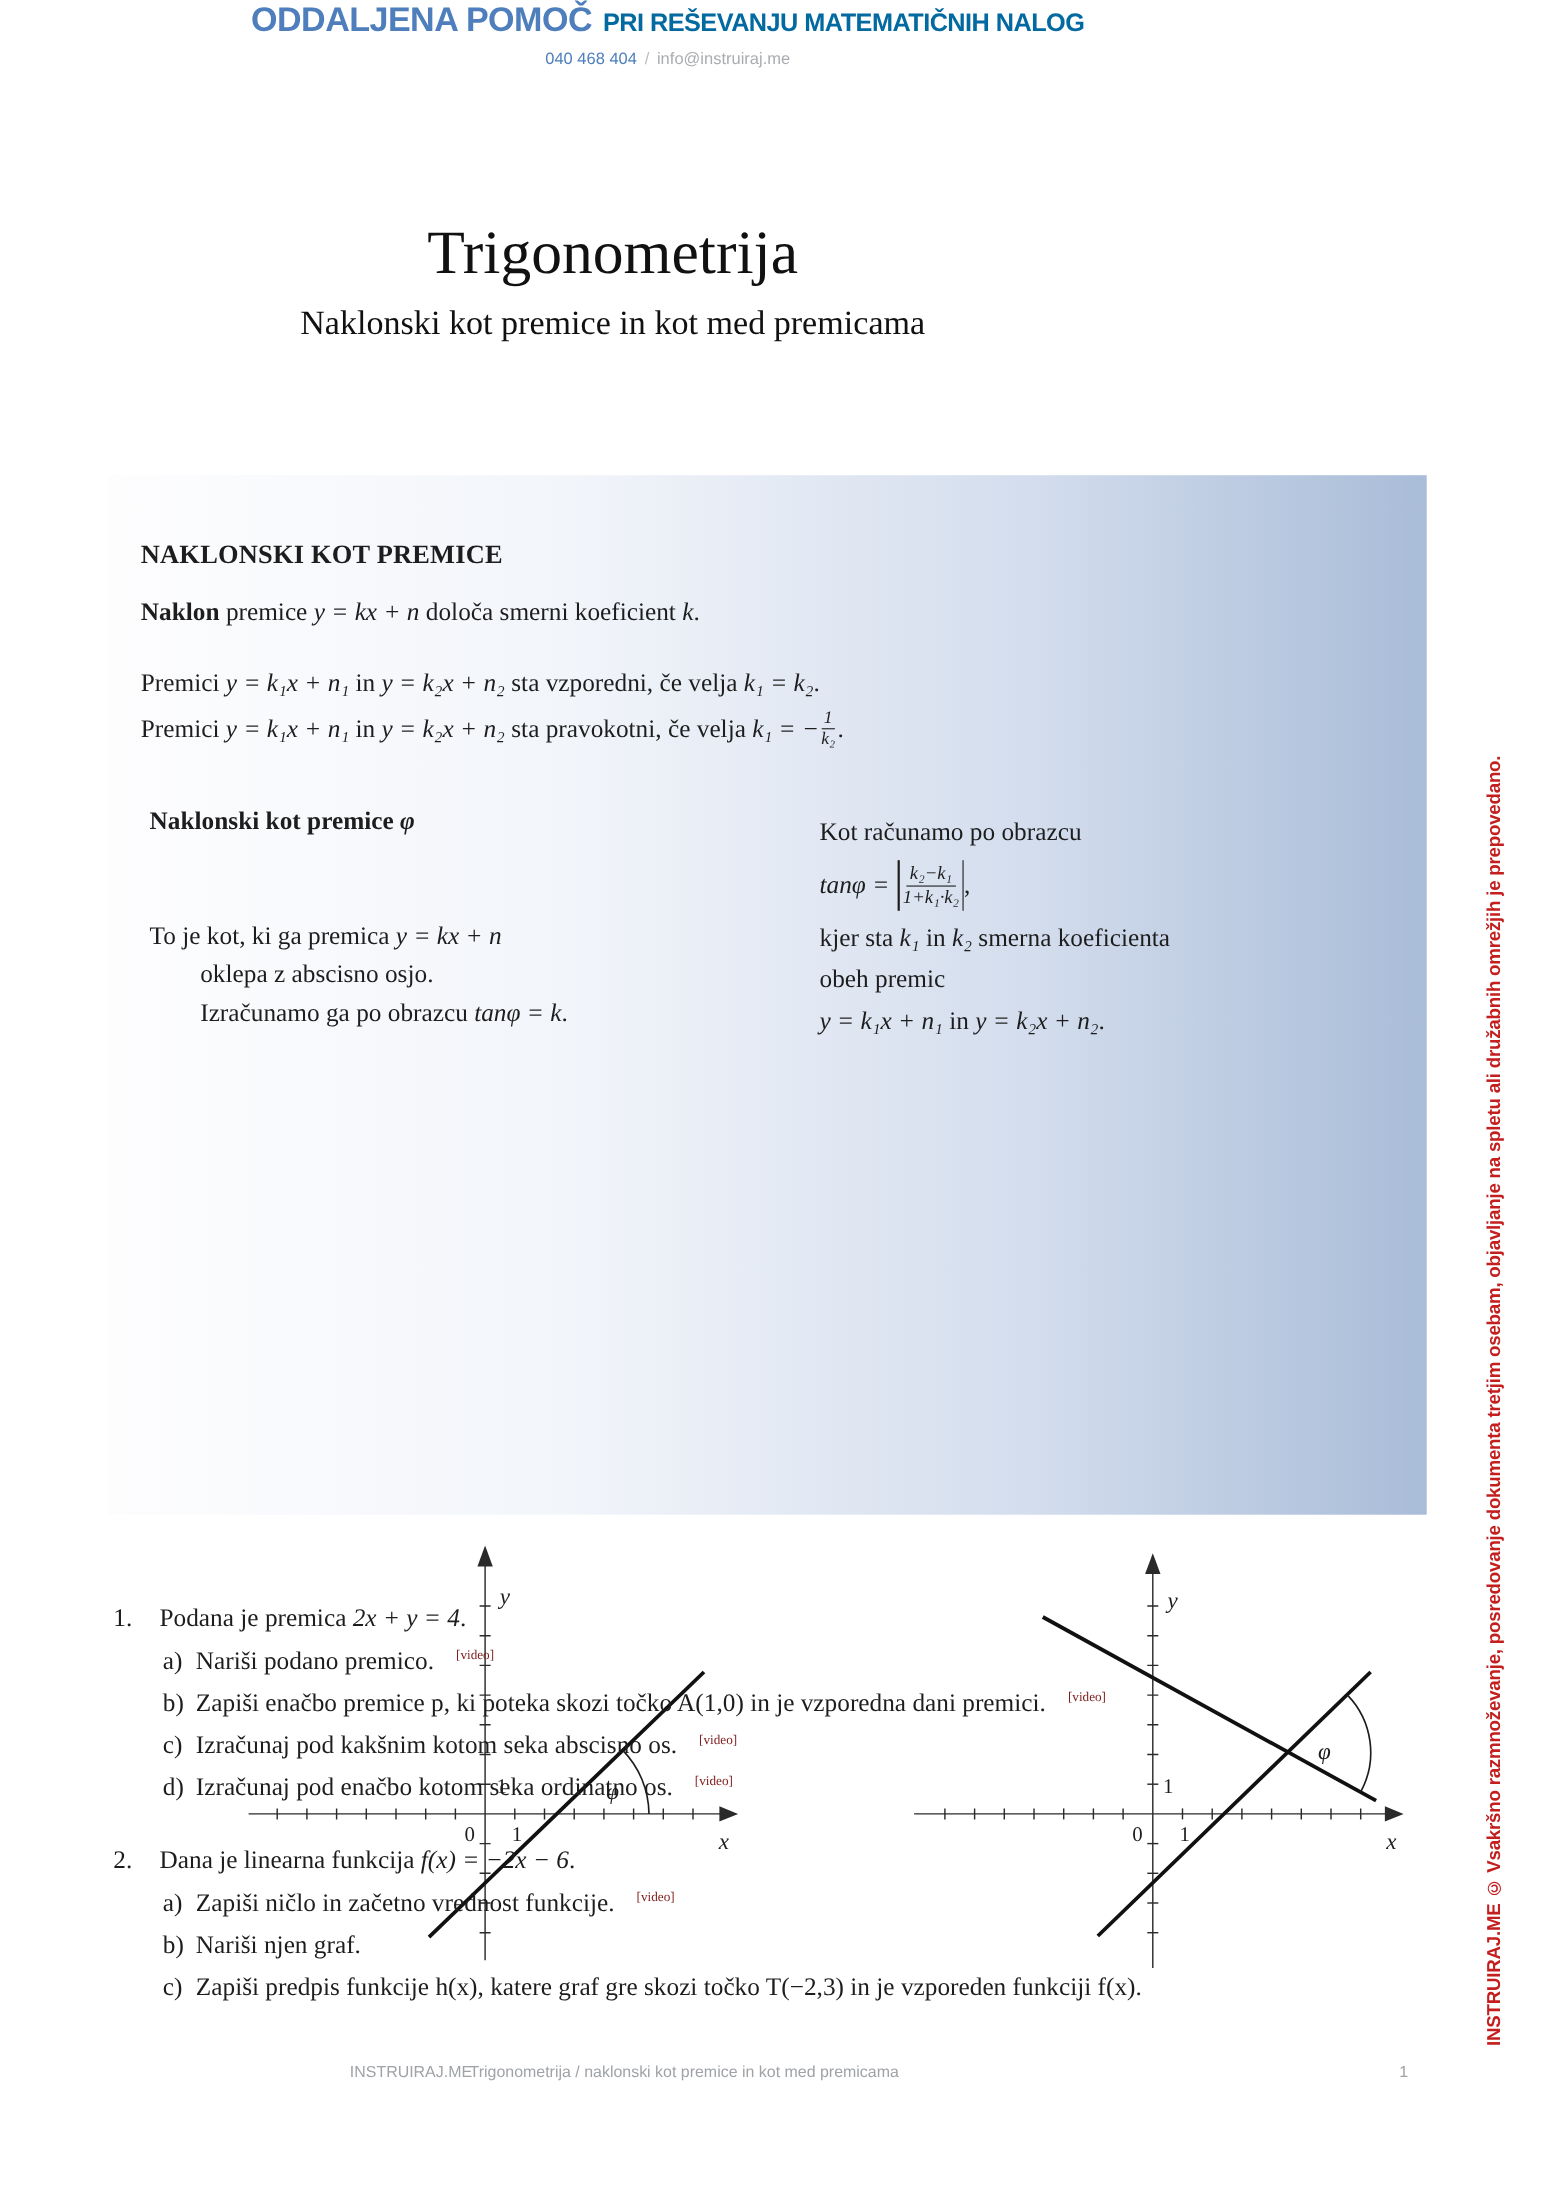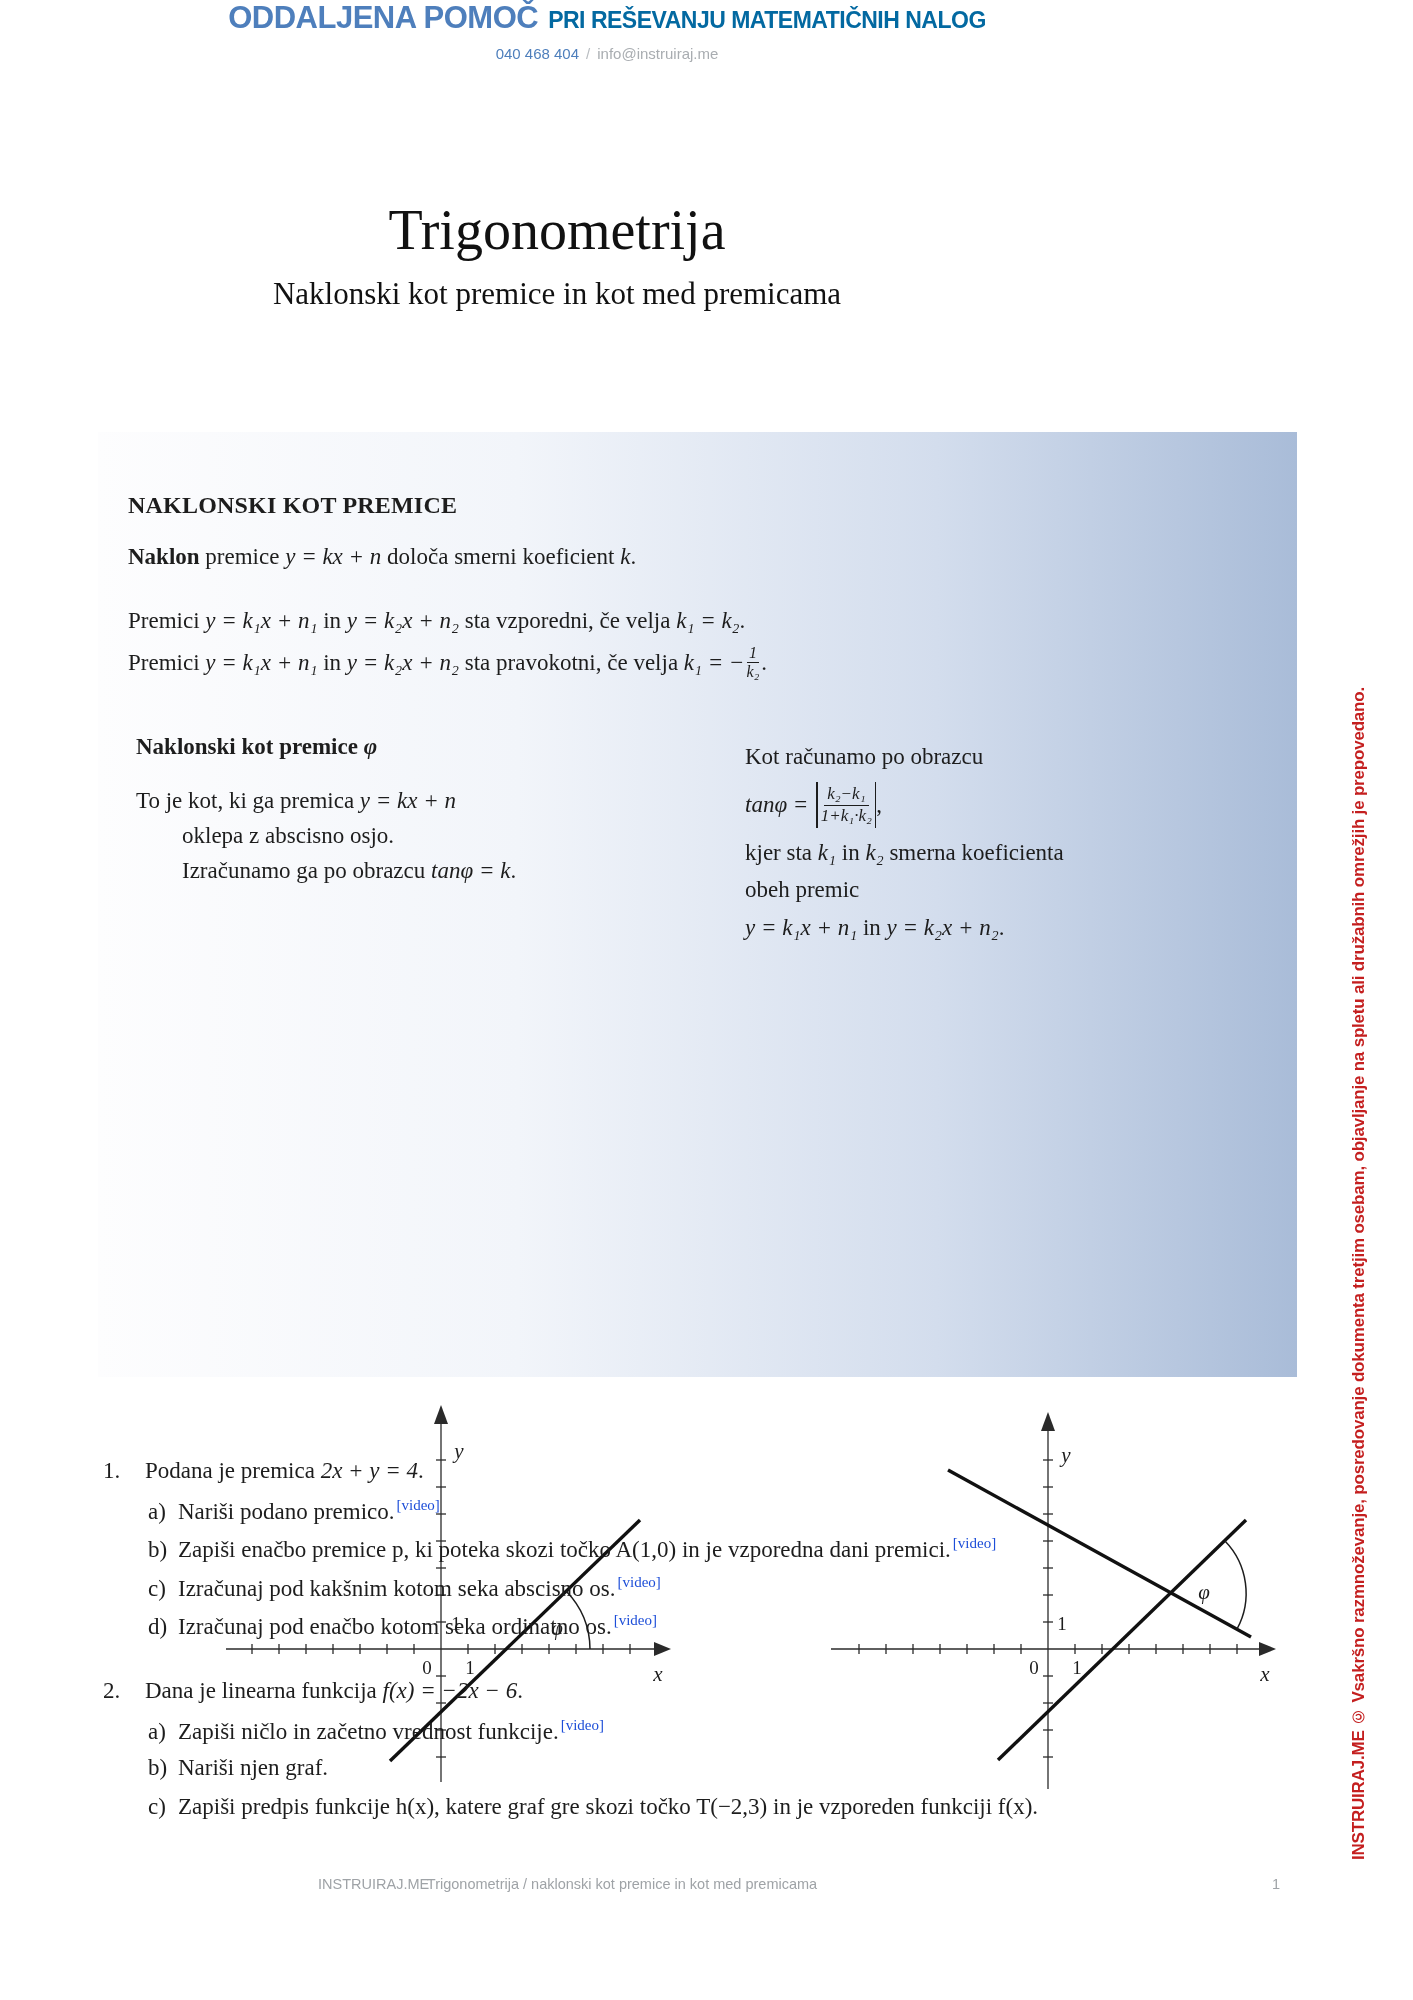--- a/index.html
+++ b/index.html
@@ -38,21 +38,21 @@
 
   .smallfrac { display:inline-flex; flex-direction:column; align-items:center;
                vertical-align:middle; font-size:16px; line-height:1.12; transform:translateY(-2px); }
   .smallfrac .num { border-bottom:1.3px solid #1d1d1d; padding:0 2px 0px; }
   .smallfrac .den { padding:0 2px; }
 
   .col { position:absolute; font-size:23px; }
   .col-left { left:38px; top:302px; width:540px; }
   .col-right { left:647px; top:302px; width:540px; }
   .col-h { font-weight:bold; font-size:23px; }
-  .col-left .body1 { margin-top:23px; line-height:35px; }
+  .col-left .body1 { margin-top:73px; line-height:35px; }
   .col-left .body2 { line-height:35px;margin-left:46px; }
   .col-right .rline1 { margin-top:5px; line-height:36px; }
   .formula-row { display:flex; align-items:center; height:56px; margin-top:2px; }
   .bigfrac { display:inline-flex; align-items:center; margin-left:8px; }
   .bar { width:1.4px; height:46px; background:#1d1d1d; }
   .stack { display:inline-flex; flex-direction:column; align-items:center; font-size:17px; line-height:1.18; font-style:italic; }
   .stack .num { border-bottom:1.3px solid #1d1d1d; padding:0 3px 1px; }
   .stack .den { padding:0 3px; }
   .col-right .rline2 { margin-top:3px; line-height:34px; }
   .col-right .rline4 { margin-top:4px; }
@@ -67,21 +67,21 @@
   .phi-label { font-style:italic; font-size:21px; }
 
   
   .exercise { position:absolute; left:103px; font-size:23px; width:1180px; }
   .ex1 { top:1458px; }
   .ex2 { top:1678px; }
   .ex-row { height:38.5px; display:flex; align-items:baseline; }
   .ex-num { display:inline-block; width:42px; }
   .ex-item { margin-left:45px; }
   .item-label { display:inline-block; width:30px; }
-  .video-link { font-size:15px; color:#1d4ed8; vertical-align:9px; margin-left:2px; font-style:normal; }
+  .video-link { font-size:12px; color:#7f1d1d; vertical-align:9px; margin-left:20px; font-style:normal; }
 
   
   .footer { position:absolute; top:1876px; left:0; width:1413px;
             font-family:"Liberation Sans","DejaVu Sans",sans-serif; font-size:14.5px; color:#9fa3a7; }
   .footer-brand { position:absolute; left:318px; top:0; }
   .footer-crumb { position:absolute; left:0; width:1244px; text-align:center; top:0; }
   .footer-page { position:absolute; left:1272px; top:0; }
 
   
   .watermark {

